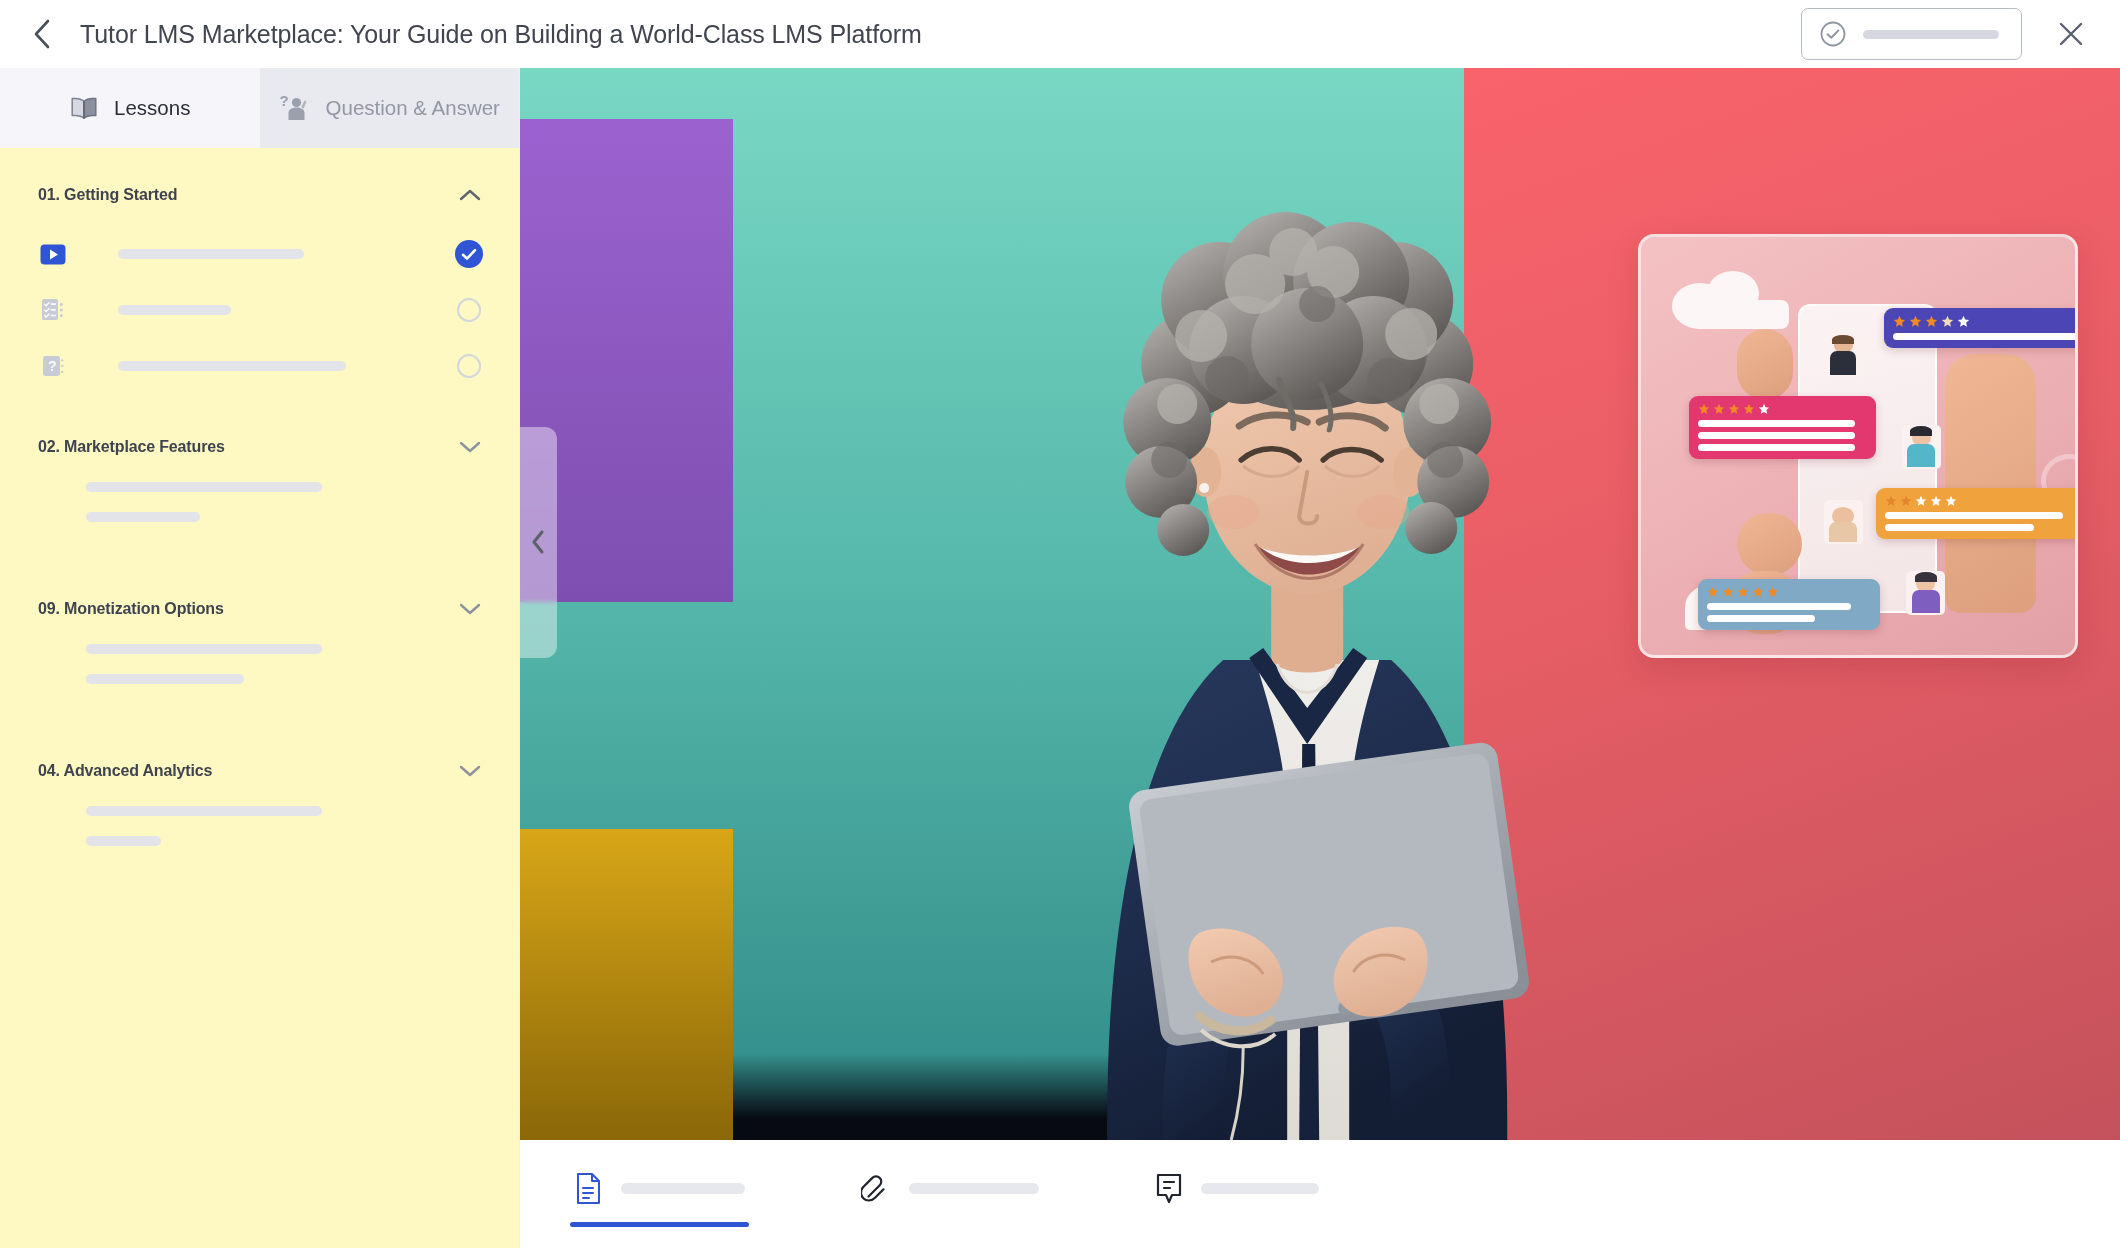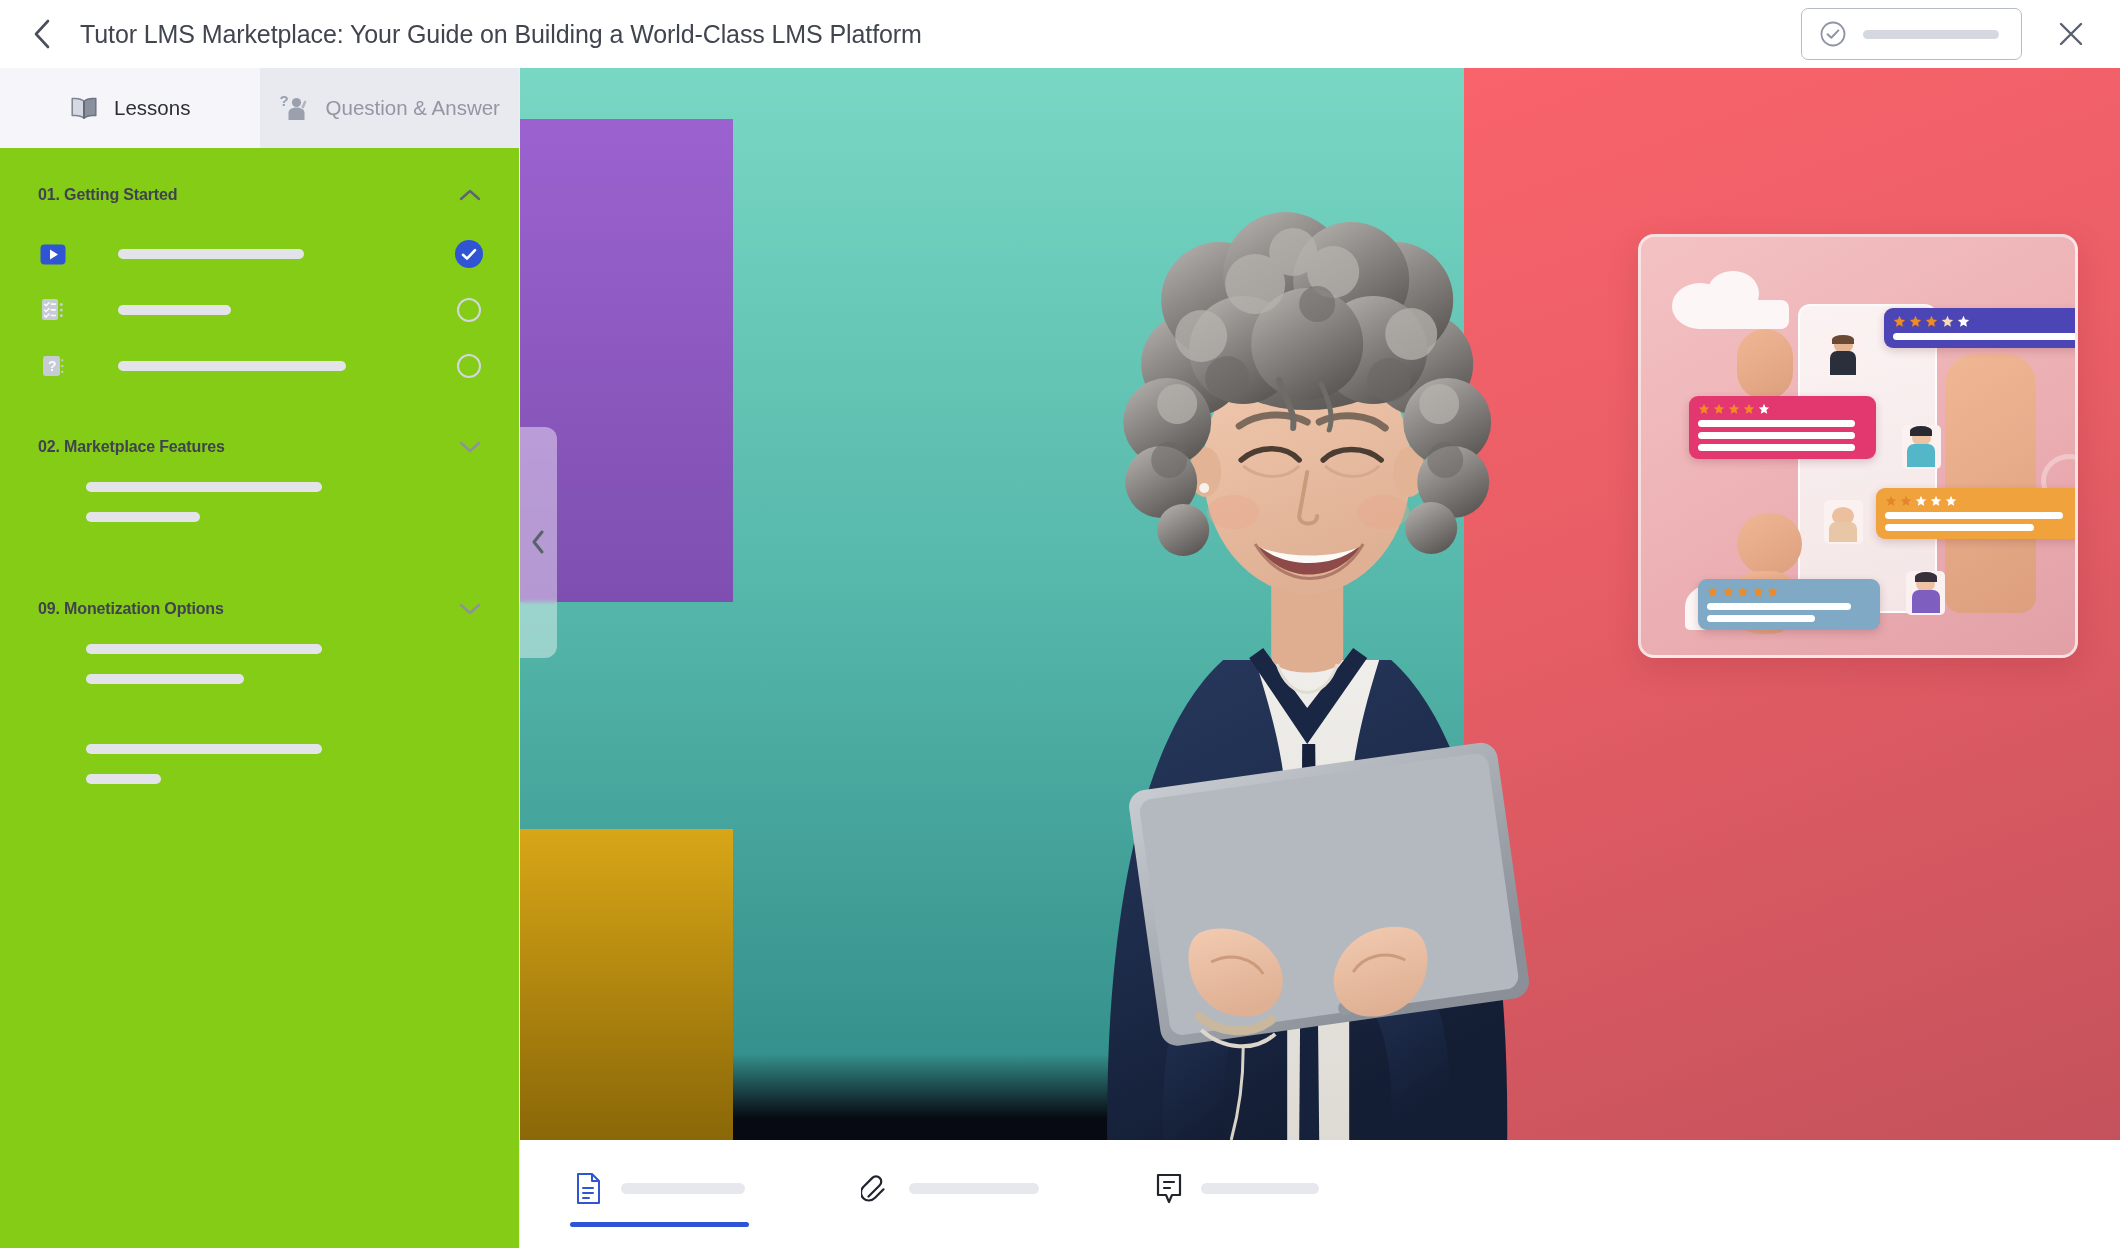--- a/index.html
+++ b/index.html
@@ -76,21 +76,21 @@
     flex: 1 1 auto;
     display: flex;
     min-height: 0;
     position: relative;
   }
 
   
   .sidebar {
     width: 520px;
     flex: 0 0 520px;
-    background: #84cc16;
+    background: #fef9c3;
     display: flex;
     flex-direction: column;
     position: relative;
     overflow: hidden;
     border-right: 1px solid #eceef4;
   }
 
   .tabs {
     display: flex;
     height: 80px;
@@ -496,20 +496,28 @@
               </svg>
             </span>
           </div>
           <div class="collapsed-skels">
             <div class="bar" style="width:236px"></div>
             <div class="bar" style="width:158px"></div>
           </div>
         </div>
 
         <div class="section" style="margin-top:14px">
+          <div class="section-head">
+            <span class="section-title">04. Advanced Analytics</span>
+            <span class="chev">
+              <svg width="24" height="16" viewBox="0 0 24 16">
+                <path d="M3 4 L12 12 L21 4" fill="none" stroke="#8d929e" stroke-width="2.4" stroke-linecap="round" stroke-linejoin="round"></path>
+              </svg>
+            </span>
+          </div>
           <div class="collapsed-skels">
             <div class="bar" style="width:236px"></div>
             <div class="bar" style="width:75px"></div>
           </div>
         </div>
 
       </div>
     </div>
 
     <div class="main">

